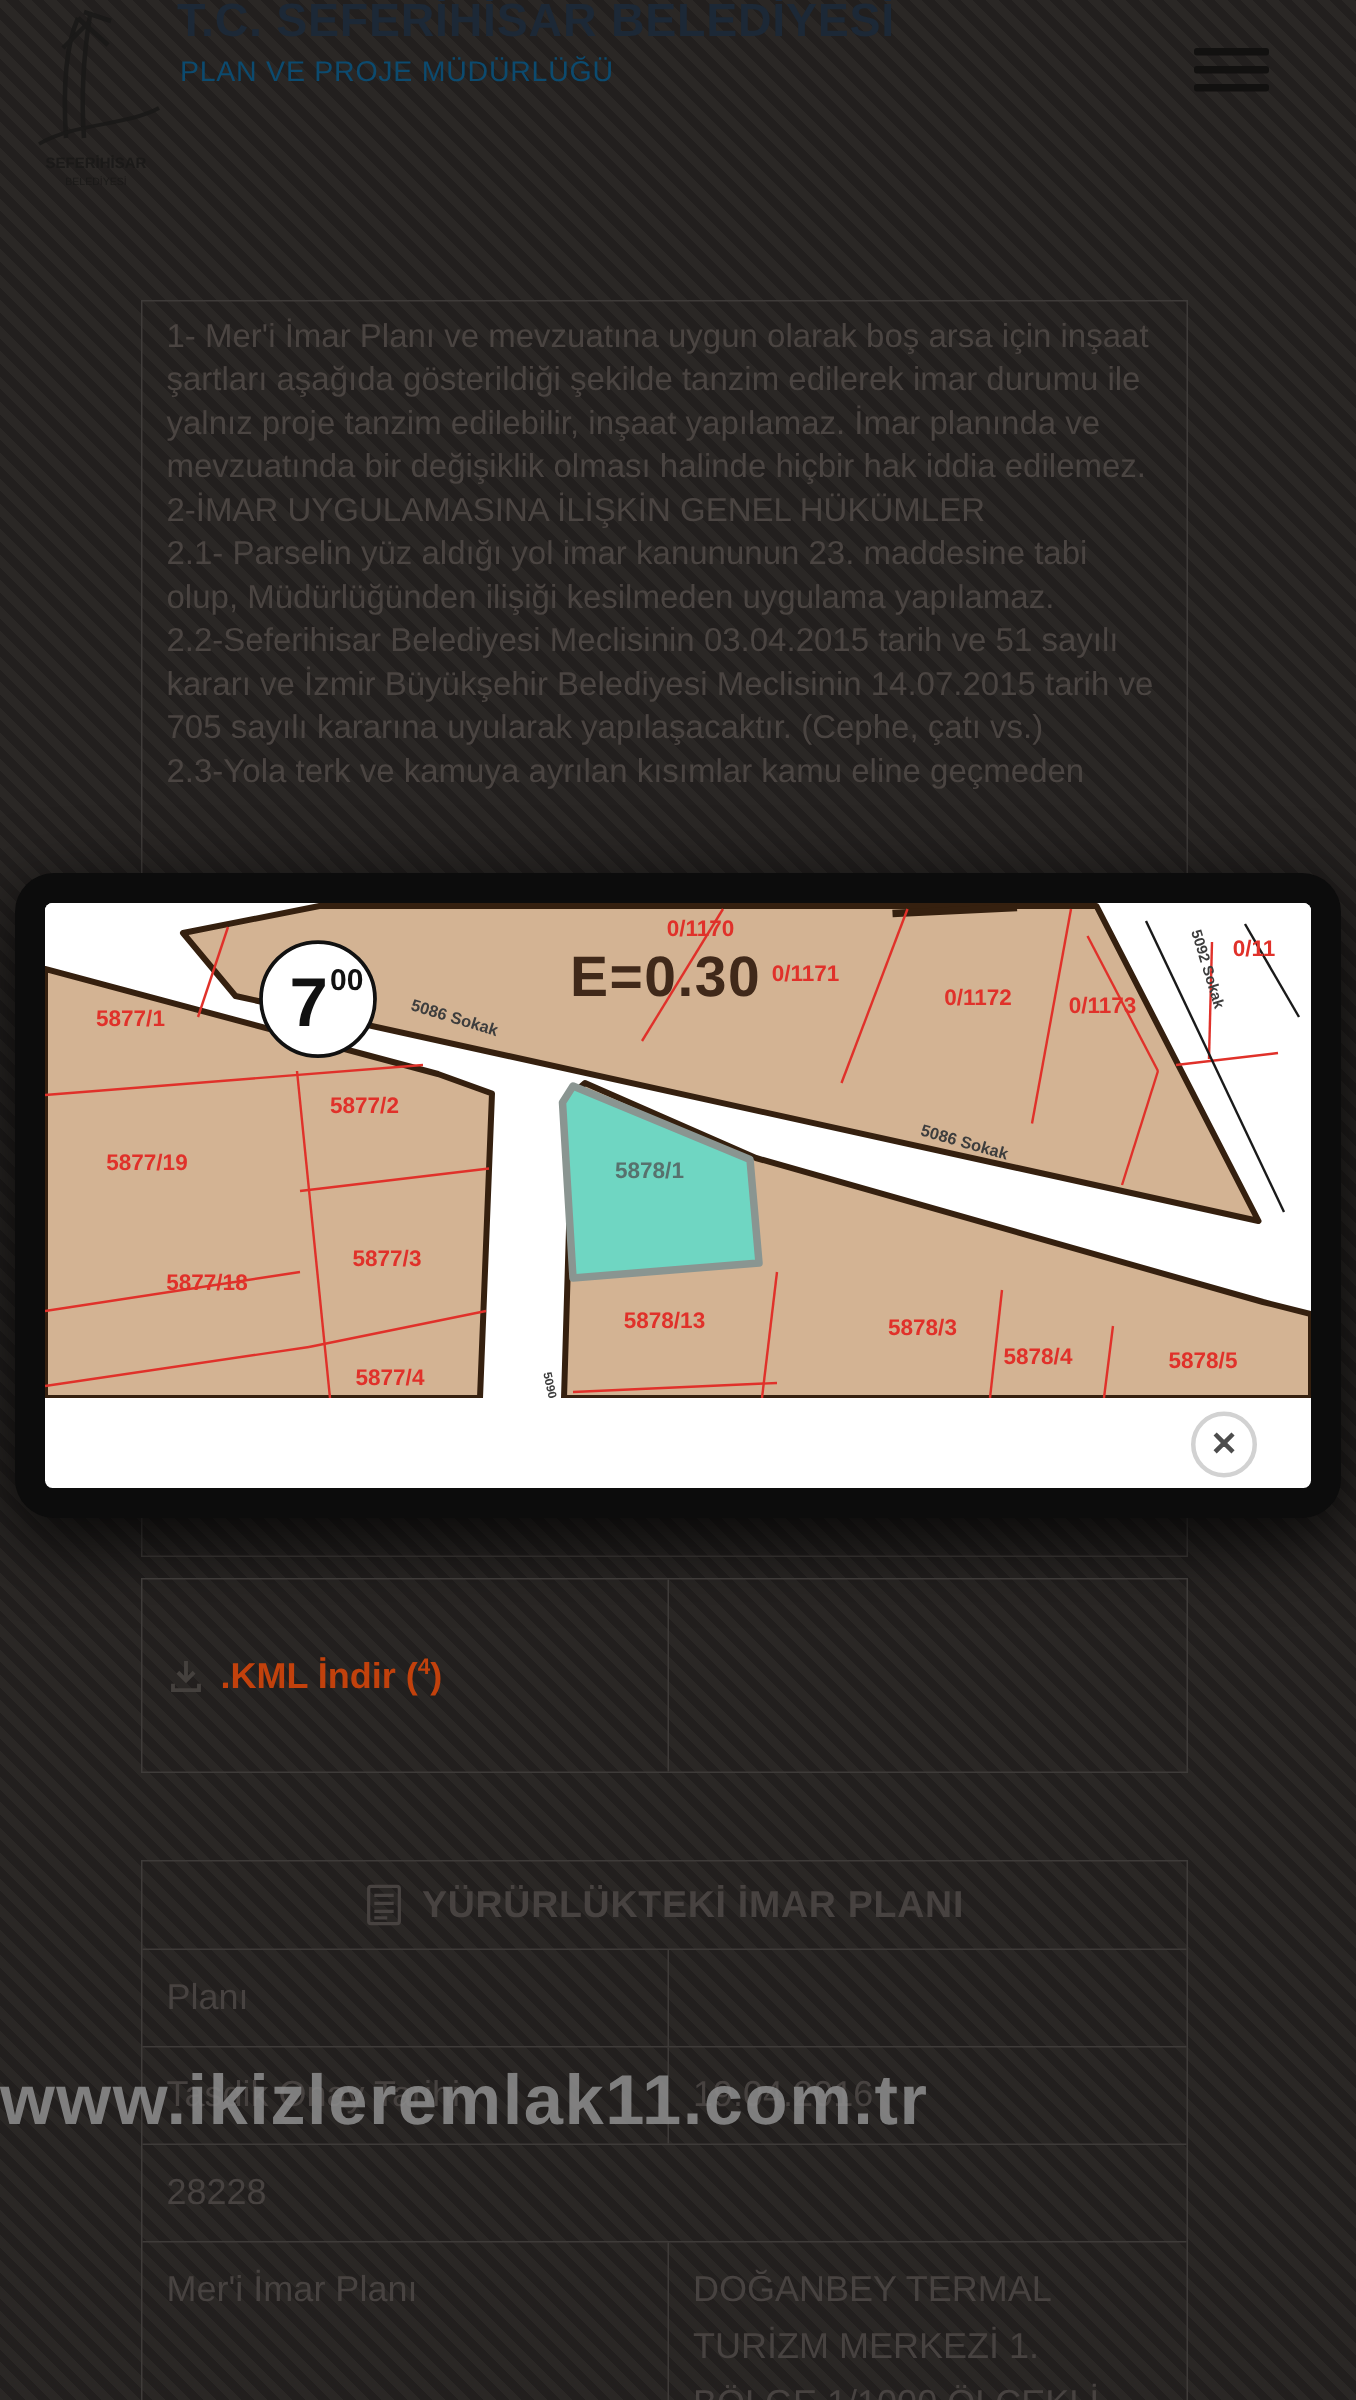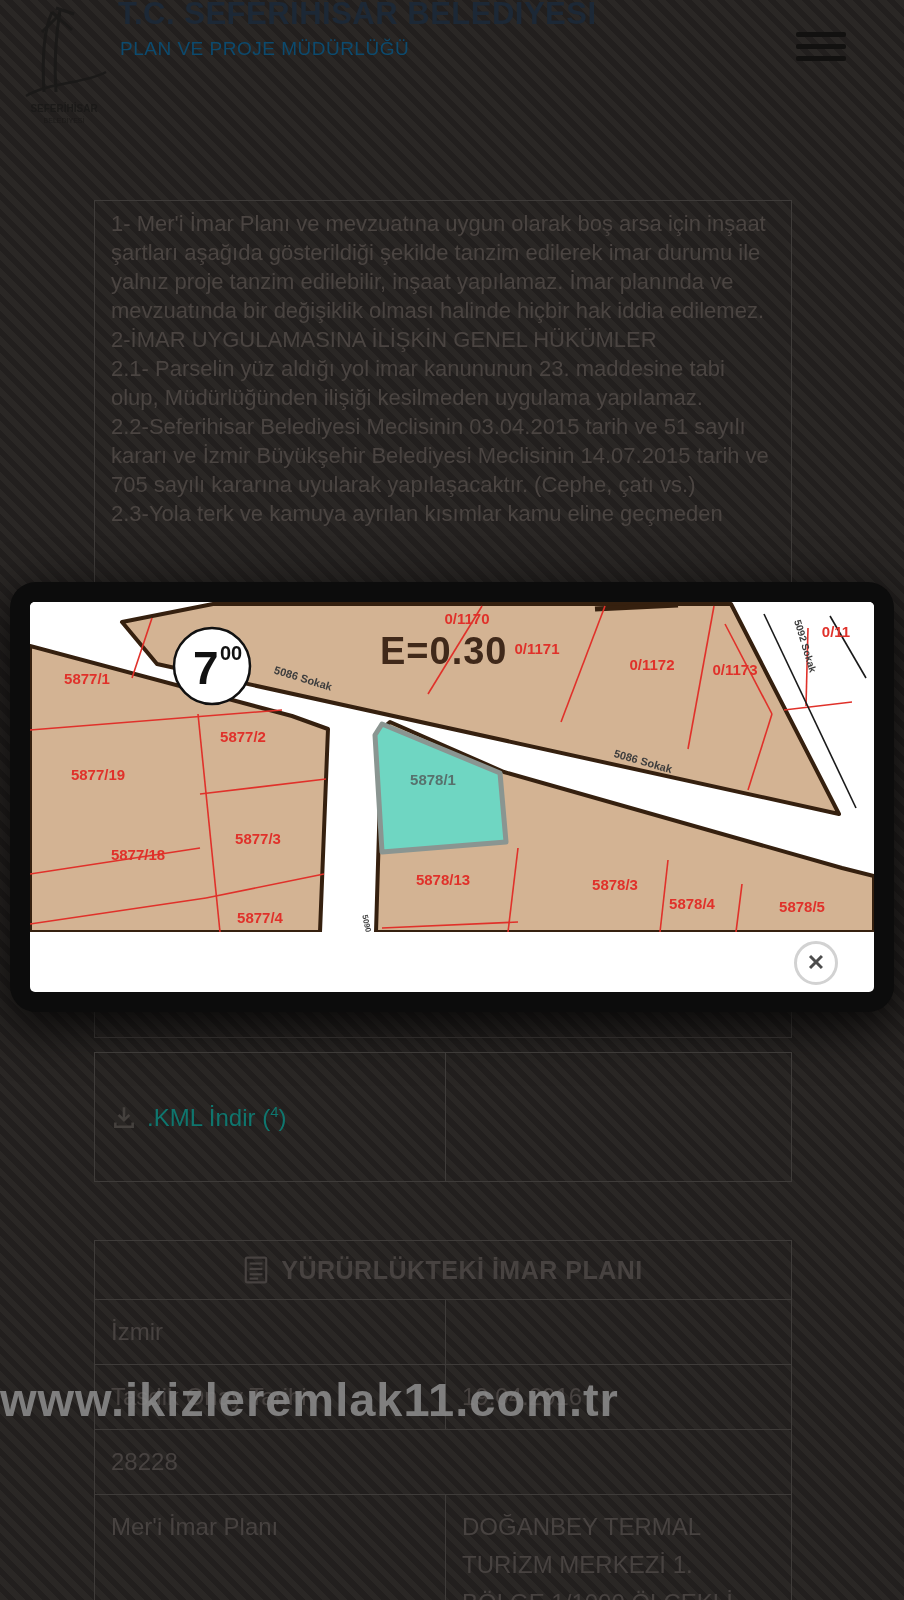--- a/index.html
+++ b/index.html
@@ -38,22 +38,22 @@
     display:flex;align-items:center;justify-content:center;
     font-size:22px;font-weight:bold;color:#4d4d4d;
   }
   
   .kml-box{
     position:absolute;left:94px;top:1052px;width:698px;height:130px;
     border:1px solid #3e3b39;box-sizing:border-box;display:flex;
   }
   .kml-left{
     width:351px;border-right:1px solid #3e3b39;box-sizing:border-box;
-    display:flex;align-items:center;padding-left:16px;color:#0f766e;
-    font-size:24px;font-weight:normal;cursor:pointer;
+    display:flex;align-items:center;padding-left:16px;color:#c2410c;
+    font-size:24px;font-weight:bold;cursor:pointer;
   }
   .kml-left svg{margin-right:10px;}
   .kml-left sup{font-size:15px;}
   .kml-right{flex:1;display:flex;align-items:center;justify-content:center;}
   .kml-btn{
     width:318px;height:106px;background:#12294a;border:1px solid #1b3a5f;border-radius:8px;
     color:#5a6e85;font-size:22px;line-height:34px;text-align:center;
     display:flex;align-items:center;justify-content:center;cursor:pointer;
   }
   
@@ -214,21 +214,21 @@
         <line x1="5" y1="7" x2="17" y2="7"></line>
         <line x1="5" y1="12" x2="17" y2="12"></line>
         <line x1="5" y1="17" x2="17" y2="17"></line>
         <line x1="5" y1="21" x2="13" y2="21"></line>
       </g>
     </svg>
     <span>YÜRÜRLÜKTEKİ İMAR PLANI</span>
   </div>
   <div id="imar-rows">
       <div class="t-row">
-        <div class="t-label">İzmir</div>
+        <div class="t-label">Planı</div>
       </div>
       <div class="t-row">
         <div class="t-label">Tasdik Onay Tarihi</div>
         <div class="t-value">19.04.2016</div>
       </div>
       <div class="t-row">
         <div class="t-value">28228</div>
       </div>
       <div class="t-row">
         <div class="t-label">Mer'i İmar Planı</div>

